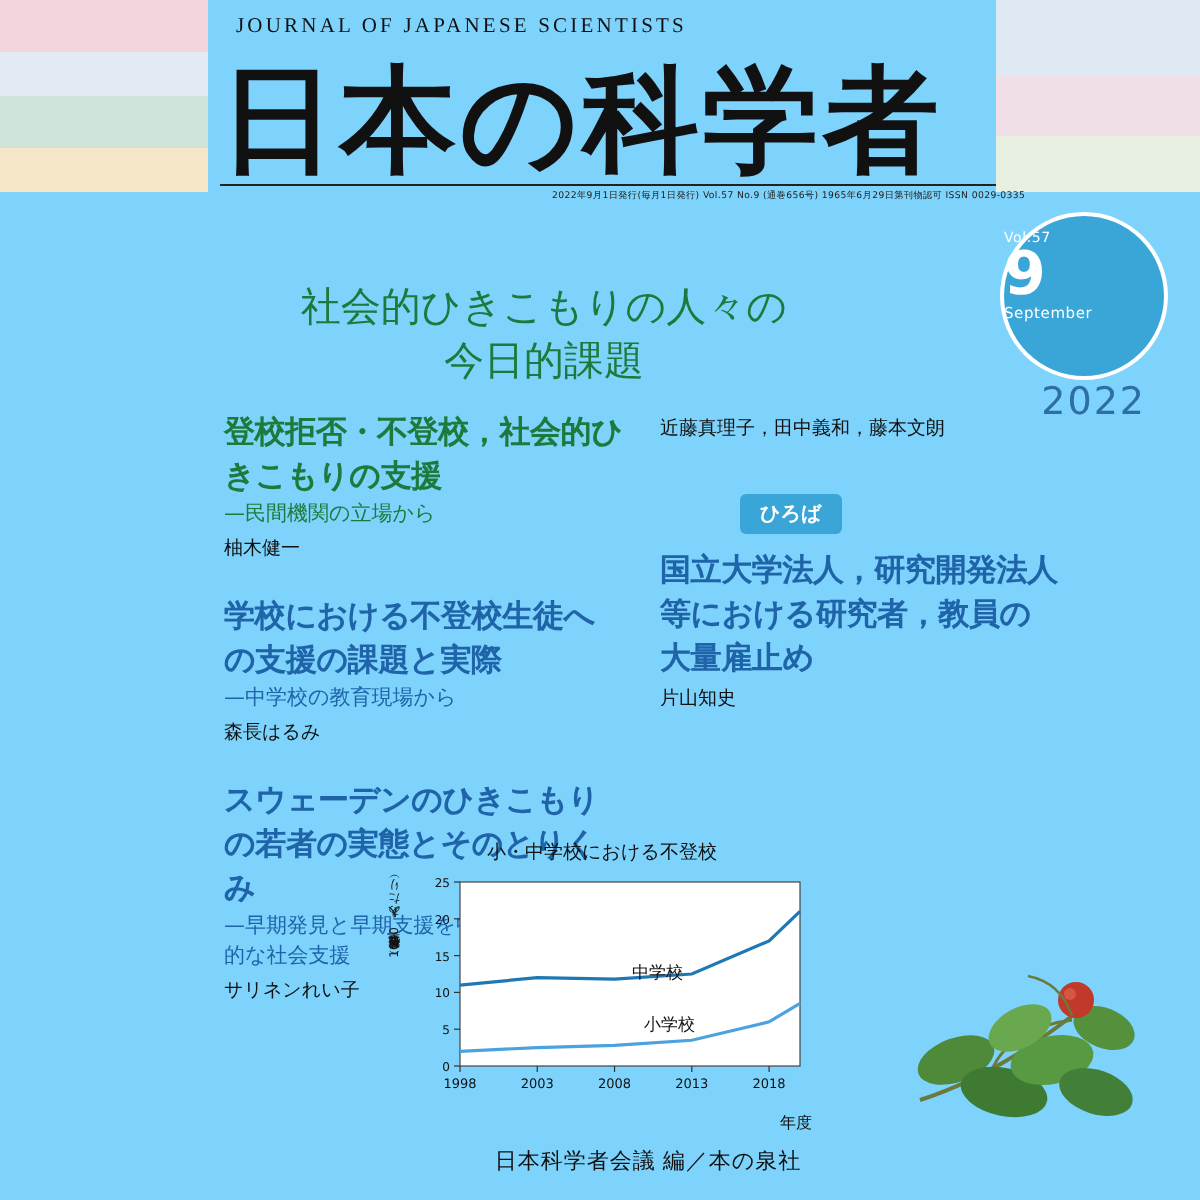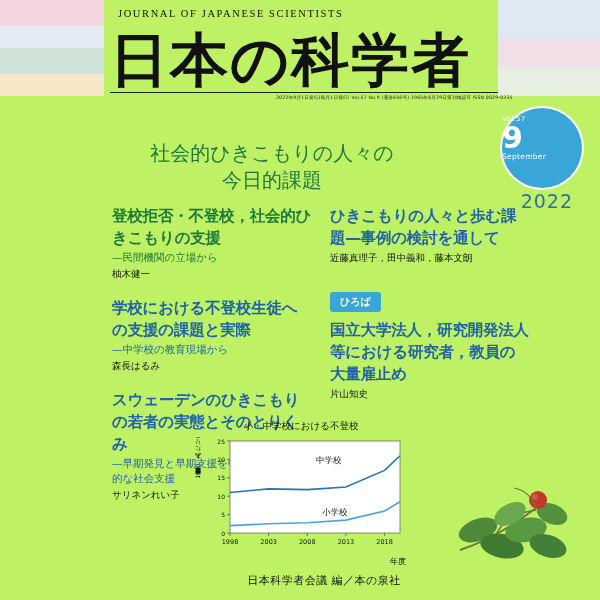--- a/index.html
+++ b/index.html
@@ -5,21 +5,21 @@
   html,body{margin:0;padding:0;}
   body{
     width:600px;height:600px;
     background:#ffffff;
     font-family:"Liberation Serif", serif;
     overflow:hidden;
   }
   .cover{
     position:relative;
     width:600px;height:600px;
-    background:#bef264;
+    background:#7dd3fc;
     box-sizing:border-box;
   }
   
   .eng-title{
     position:absolute;left:118px;top:8px;
     font-family:"Liberation Serif", serif;
     font-size:10.5px;letter-spacing:1.6px;color:#111;
     white-space:nowrap;
   }
   
@@ -107,20 +107,21 @@
   .green h3{color:#1e7a3c;}
   .green .sub{color:#1e7a3c;}
 
   .hiroba-tag{
     display:inline-block;
     background:#3aa6d8;color:#fff;
     font-family:"DejaVu Sans",sans-serif;
     font-size:10px;font-weight:bold;
     padding:3px 10px;border-radius:3px;
     margin-bottom:7px;
+    margin-left:40px;
   }
 
   
   .chart-wrap{
     position:absolute;left:196px;top:420px;width:210px;height:150px;
   }
   .chart-title{
     font-family:"DejaVu Sans",sans-serif;
     font-size:9.5px;text-align:center;color:#111;margin-bottom:2px;
   }
@@ -190,21 +191,20 @@
     </div>
     <div class="art blue">
       <h3>スウェーデンのひきこもりの若者の実態とそのとりくみ</h3>
       <p class="sub">—早期発見と早期支援を中心とした継続的な社会支援</p>
       <p class="auth">サリネンれい子</p>
     </div>
   </div>
 
   <div class="col-right">
     <div class="art blue">
-      <h3>ひきこもりの人々と歩む課題—事例の検討を通して</h3>
       <p class="auth">近藤真理子，田中義和，藤本文朗</p>
     </div>
     <div class="art blue" style="margin-top:26px;">
       <span class="hiroba-tag">ひろば</span>
       <h3>国立大学法人，研究開発法人等における研究者，教員の大量雇止め</h3>
       <p class="auth">片山知史</p>
     </div>
   </div>
 
   <div class="chart-wrap">
@@ -231,21 +231,21 @@
           <text x="72.63636363636363" y="109" text-anchor="middle" font-size="6.5" font-family="&quot;DejaVu Sans&quot;, sans-serif" fill="#111">2003</text>
           <line x1="111.27272727272727" y1="98" x2="111.27272727272727" y2="101" stroke="#333" stroke-width="0.6"></line>
           <text x="111.27272727272727" y="109" text-anchor="middle" font-size="6.5" font-family="&quot;DejaVu Sans&quot;, sans-serif" fill="#111">2008</text>
           <line x1="149.9090909090909" y1="98" x2="149.9090909090909" y2="101" stroke="#333" stroke-width="0.6"></line>
           <text x="149.9090909090909" y="109" text-anchor="middle" font-size="6.5" font-family="&quot;DejaVu Sans&quot;, sans-serif" fill="#111">2013</text>
           <line x1="188.54545454545453" y1="98" x2="188.54545454545453" y2="101" stroke="#333" stroke-width="0.6"></line>
           <text x="188.54545454545453" y="109" text-anchor="middle" font-size="6.5" font-family="&quot;DejaVu Sans&quot;, sans-serif" fill="#111">2018</text>
           <polyline points="34,57.52 72.63636363636363,53.84 111.27272727272727,54.576 149.9090909090909,52 188.54545454545453,35.44 204,20.72" fill="none" stroke="#1f77b4" stroke-width="1.6"></polyline>
           <polyline points="34,90.64 72.63636363636363,88.8 111.27272727272727,87.696 149.9090909090909,85.12 188.54545454545453,75.92 204,66.72" fill="none" stroke="#4aa3df" stroke-width="1.6"></polyline>
         </svg>
-    <div class="series-tag" style="left: 120px; top: 20px;">中学校</div>
+    <div class="series-tag" style="left: 120px; top: 46px;">中学校</div>
         <div class="series-tag" style="left: 126px; top: 72px;">小学校</div>
       </div>
     <div class="xlabel">年度</div>
   </div>
 
   <svg class="plant" viewBox="0 0 150 120">
     <path d="M20 100 C45 92 70 78 96 58" stroke="#6b7a3a" stroke-width="2" fill="none"></path>
     <path d="M55 88 C60 70 80 62 96 60" stroke="#6b7a3a" stroke-width="1.5" fill="none"></path>
     <ellipse cx="38" cy="80" rx="20" ry="11" fill="#4f8a3a" transform="rotate(-20 38 80)"></ellipse>
     <ellipse cx="62" cy="96" rx="22" ry="12" fill="#3f7a32" transform="rotate(12 62 96)"></ellipse>

